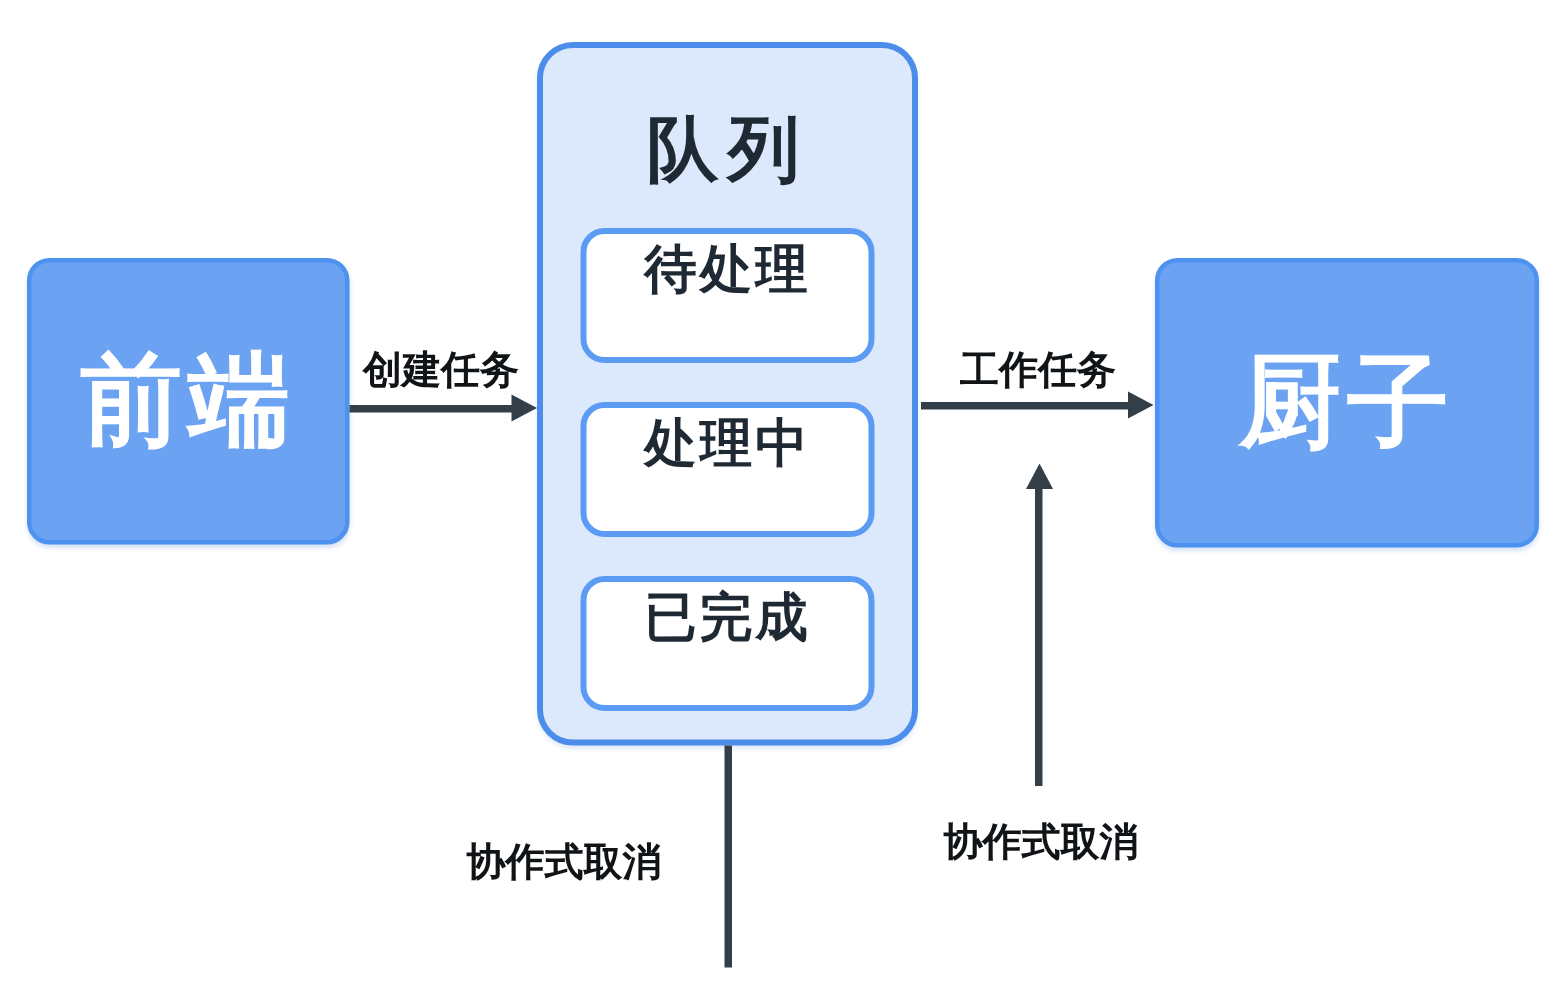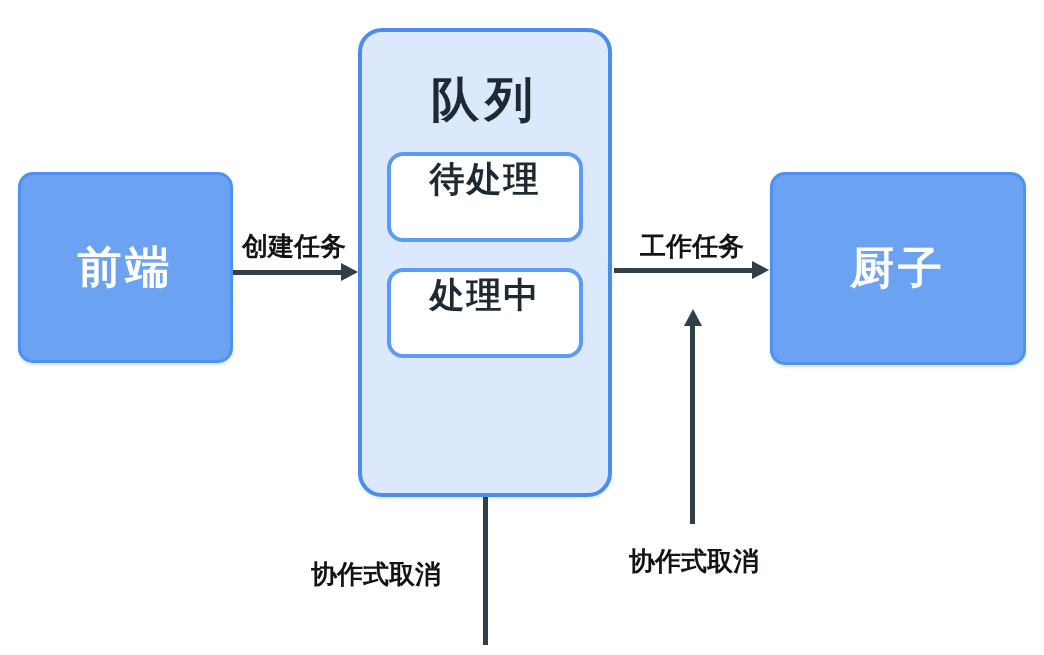--- a/index.html
+++ b/index.html
@@ -14,21 +14,21 @@
     background: #ffffff;
   }
   
   .node {
     position: absolute;
     background: #6BA3F2;
     border: 3px solid #4D92EF;
     border-radius: 15px;
     display: flex; align-items: center; justify-content: center;
     color: #ffffff;
-    font-size: 44px; font-weight: 700;
+    font-size: 68px; font-weight: 700;
     letter-spacing: 4px;
     box-shadow: 0 2px 3px rgba(90,140,220,0.25);
   }
   .node-frontend { left: 18px; top: 172px; width: 215px; height: 191px; }
   .node-chef    { left: 770px; top: 172px; width: 256px; height: 193px; }
 
   
   .queue {
     position: absolute;
     left: 358px; top: 28px; width: 254px; height: 469px;
@@ -108,20 +108,23 @@
   </div>
 
   <div class="queue">
     <div class="queue-title">队列</div>
     <div class="state-box state-pending">
       <span>待处理</span>
     </div>
     <div class="state-box state-processing">
       <span>处理中</span>
     </div>
+    <div class="state-box state-done">
+      <span>已完成</span>
+    </div>
   </div>
 
   <div class="node node-chef">
     <span>厨子</span>
   </div>
 
   <div class="shaft-h" style="left:233px; top:270px; width:110px;"></div>
   <div class="head-right" style="left:341px; top:263px;"></div>
   <div class="edge-label label-create">创建任务</div>
 

